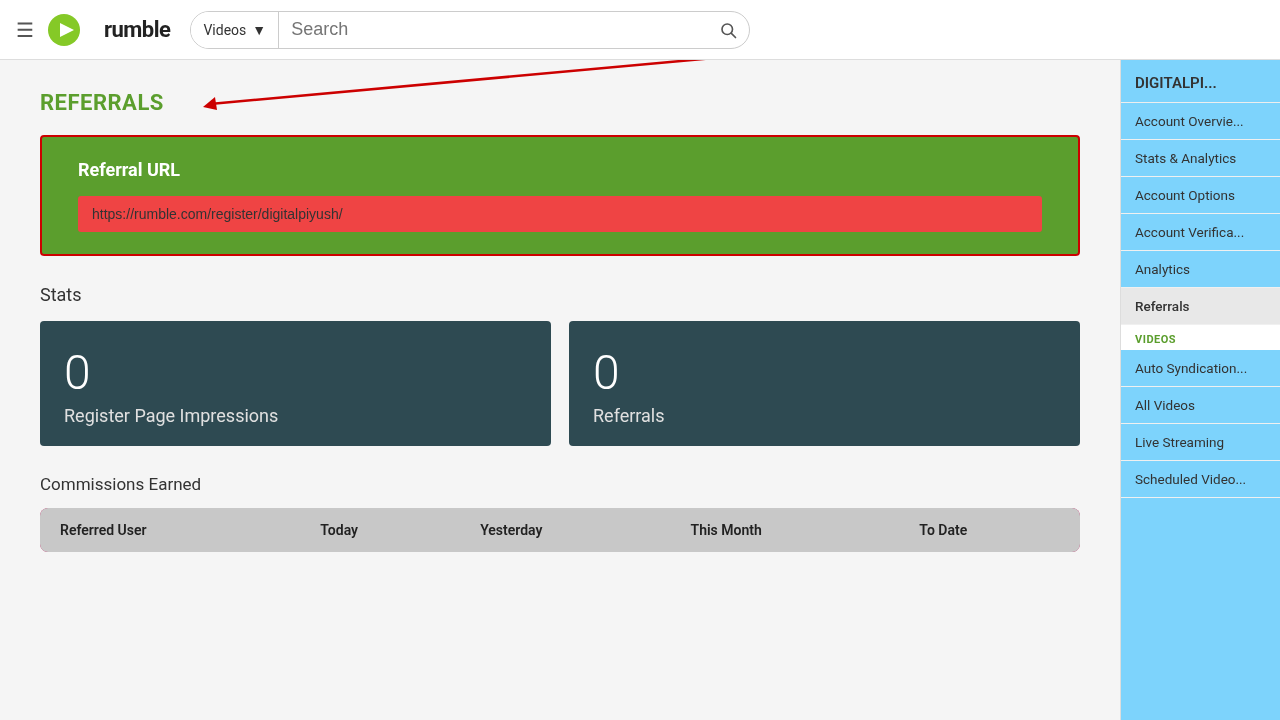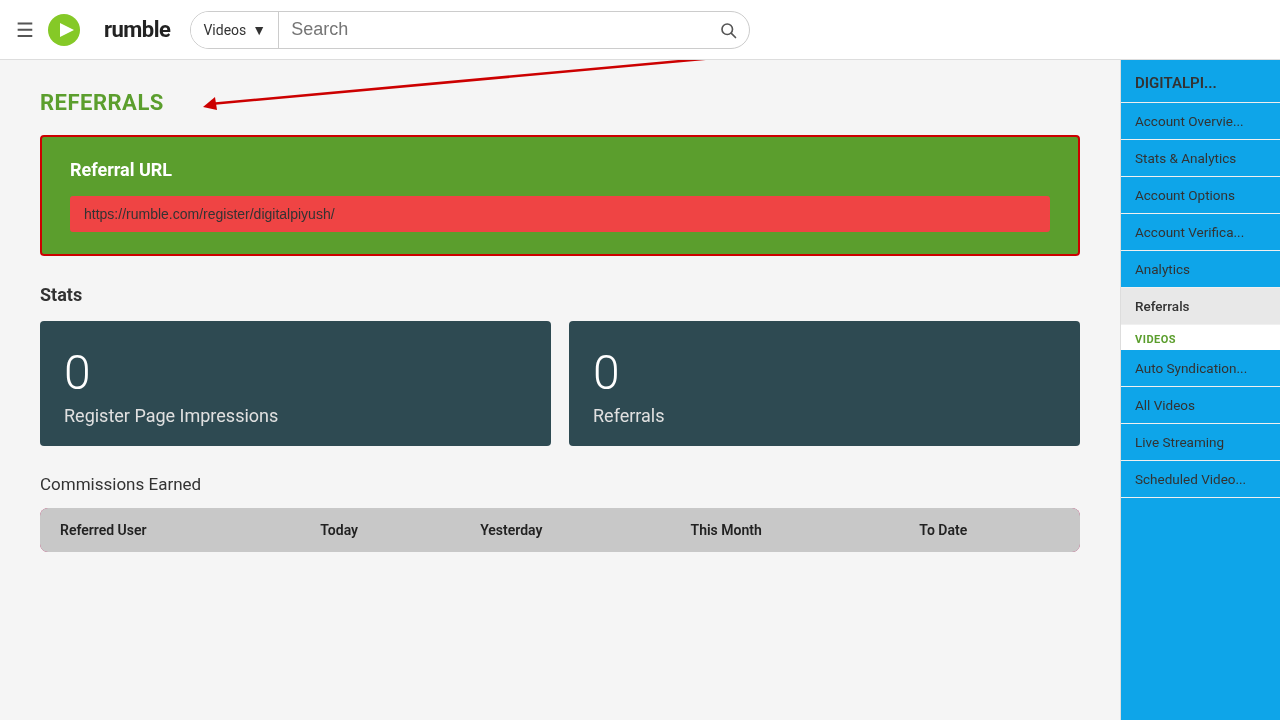--- a/index.html
+++ b/index.html
@@ -87,21 +87,21 @@
     
     .page-wrapper {
       display: flex;
       margin-top: 60px;
     }
 
     
     .sidebar {
       width: 160px;
       min-width: 160px;
-      background: #0ea5e9;
+      background: #7dd3fc;
       border-left: 1px solid #e0e0e0;
       position: fixed;
       right: 0;
       top: 60px;
       bottom: 0;
       overflow-y: auto;
       border-left: 1px solid #ddd;
     }
     .sidebar-username {
       font-size: 15px;
@@ -157,21 +157,21 @@
       font-weight: 700;
       color: #5b9e2d;
       letter-spacing: 0.5px;
     }
 
     
     .referral-url-box {
       background: #5b9e2d;
       border: 2px solid #cc0000;
       border-radius: 4px;
-      padding: 22px 28px;
+      padding: 22px 36px;
       margin-bottom: 28px;
     }
     .referral-url-label {
       font-size: 18px;
       font-weight: 700;
       color: #fff;
       margin-bottom: 16px;
     }
     .referral-url-input {
       width: 100%;
@@ -180,21 +180,21 @@
       border-radius: 3px;
       background: #ef4444;
       font-size: 14px;
       color: #333;
       outline: none;
     }
 
     
     .stats-heading {
       font-size: 18px;
-      font-weight: 700;
+      font-weight: 400;
       color: #333;
       margin-bottom: 16px;
     }
     .stats-cards {
       display: flex;
       gap: 18px;
       margin-bottom: 28px;
     }
     .stat-card {
       flex: 1;

